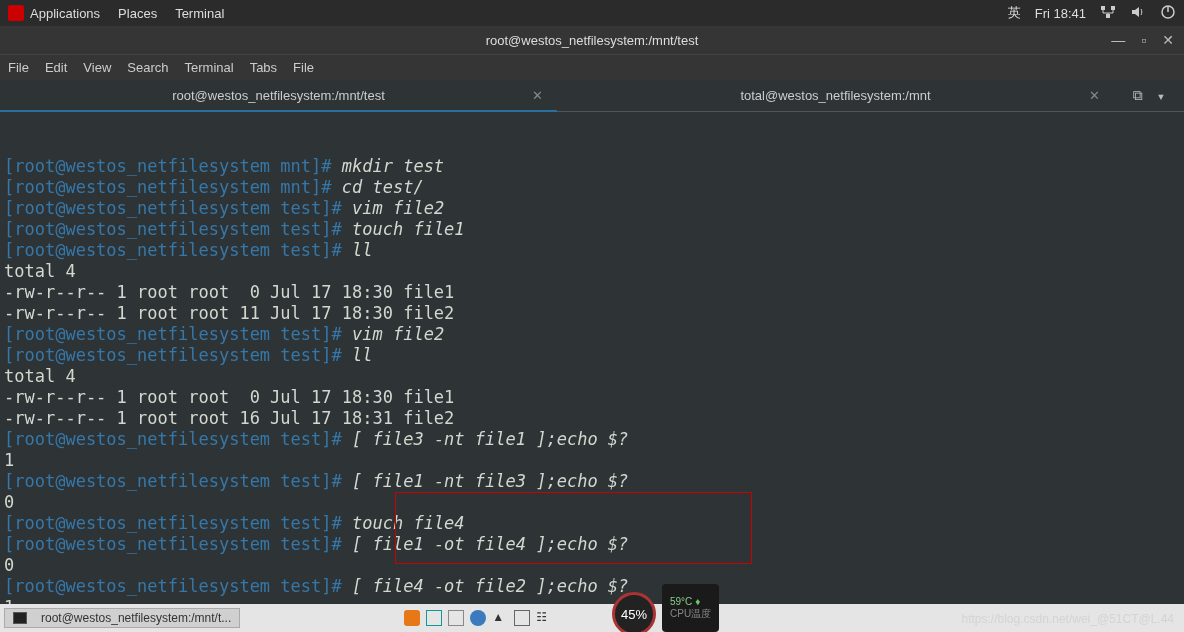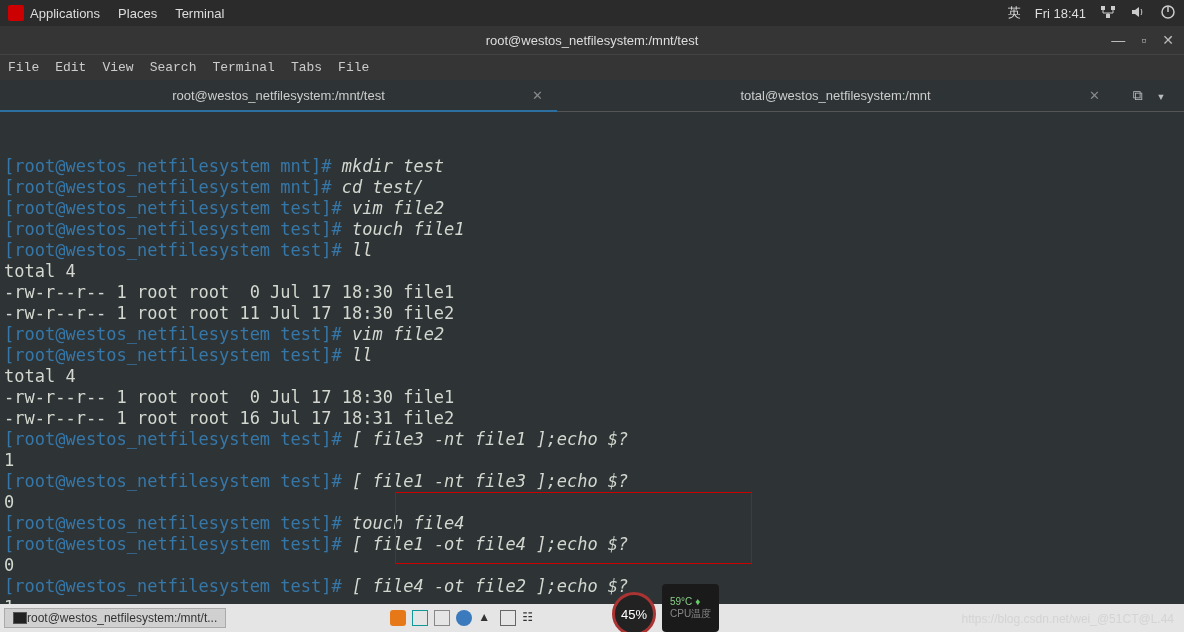--- a/index.html
+++ b/index.html
@@ -6,34 +6,34 @@
 body { width:1184px; height:632px; background:#2e3436; font-family:"DejaVu Sans Mono",monospace; font-size:14px; overflow:hidden; position:relative; }
 .top-bar { height:26px; background:#2b2b2b; display:flex; align-items:center; color:#ddd; font-family:sans-serif; font-size:13px; padding:0 8px;text-align:center; }
 .top-bar .hat { width:16px;height:16px;background:#c00;border-radius:2px;margin-right:6px; }
 .top-bar .menu { margin-right:18px; }
 .top-bar .spacer { flex:1; }
 .top-bar .ritem { margin-left:14px; }
 .top-bar .icon { display:inline-block; vertical-align:middle; }
 .title-bar { height:28px; background:#353535; display:flex; align-items:center; justify-content:center; color:#ddd; font-family:sans-serif; font-size:13px; position:relative; }
 .title-bar .win-ctrls { position:absolute; right:10px; display:flex; gap:16px; color:#bbb; font-size:14px; }
 .menu-bar { height:26px; background:#353535; display:flex; align-items:center; color:#ccc; font-family:sans-serif; font-size:13px; padding:0 8px; border-top:1px solid #444; }
-.menu-bar span { margin-right:16px;font-family:Liberation Mono, monospace; }
+.menu-bar span { margin-right:16px; }
 .tabs { height:32px; background:#2e3436; display:flex; align-items:stretch; }
 .tab { flex:1; display:flex; align-items:center; justify-content:center; color:#ccc; font-family:sans-serif; font-size:13px; position:relative; border-bottom:1px solid #555; }
 .tab.active { border-bottom:2px solid #2b6fa0; }
 .tab .close { position:absolute; right:14px; color:#888; }
 .tab-extra { width:70px; display:flex; align-items:center; justify-content:center; gap:14px; color:#bbb; border-bottom:1px solid #555; }
 .term { padding:2px 4px 10px 4px; line-height:21px; font-size:17px; font-family:"DejaVu Sans Mono",monospace; white-space:pre; position:relative; }
 .term .line { color:#d3d7cf; height:21px; }
 .p { color:#3677a9;text-align:right; }
 .cmd { color:#d3d7cf;font-style:italic; }
 .hlbox { position:absolute; border:1px solid #cc0000; }
 .cursor { display:inline-block; width:10px; height:18px; background:#d3d7cf; vertical-align:text-bottom; }
 .taskbar { position:absolute; bottom:0; left:0; right:0; height:28px; background:#e5e5e5; display:flex; align-items:center; font-family:sans-serif; font-size:12px; color:#333; }
-.taskbar .app { background:#d0d0d0; border:1px solid #aaa; margin:2px 4px; padding:2px 8px; display:flex; align-items:center; gap:0; }
+.taskbar .app { background:#d0d0d0; border:1px solid #aaa; margin:2px 4px; padding:2px 8px; display:flex; align-items:center; gap:14px; }
 .taskbar .termicon { width:14px;height:12px;background:#222;border:1px solid #555; }
 .taskbar .mid-icons { display:flex; gap:6px; margin-left:160px; }
 .taskbar .mid-icons span { width:16px; height:16px; display:inline-block; }
 .sysmon { position:absolute; left:612px; bottom:0; display:flex; align-items:center; gap:6px; }
 .gauge { width:44px; height:44px; border:3px solid #a33; border-radius:50%; background:#222; display:flex; align-items:center; justify-content:center; color:#fff; font-size:13px; font-family:sans-serif; position:relative; top:6px; }
 .temp-box { background:#1a1a1a; color:#8c8; font-size:10px; padding:12px 8px; border-radius:4px; line-height:12px; font-family:sans-serif; }
 .watermark { position:absolute; right:10px; bottom:6px; color:rgba(180,180,180,0.35); font-size:12px; font-family:sans-serif; }
 </style>
 </head>
 <body>

